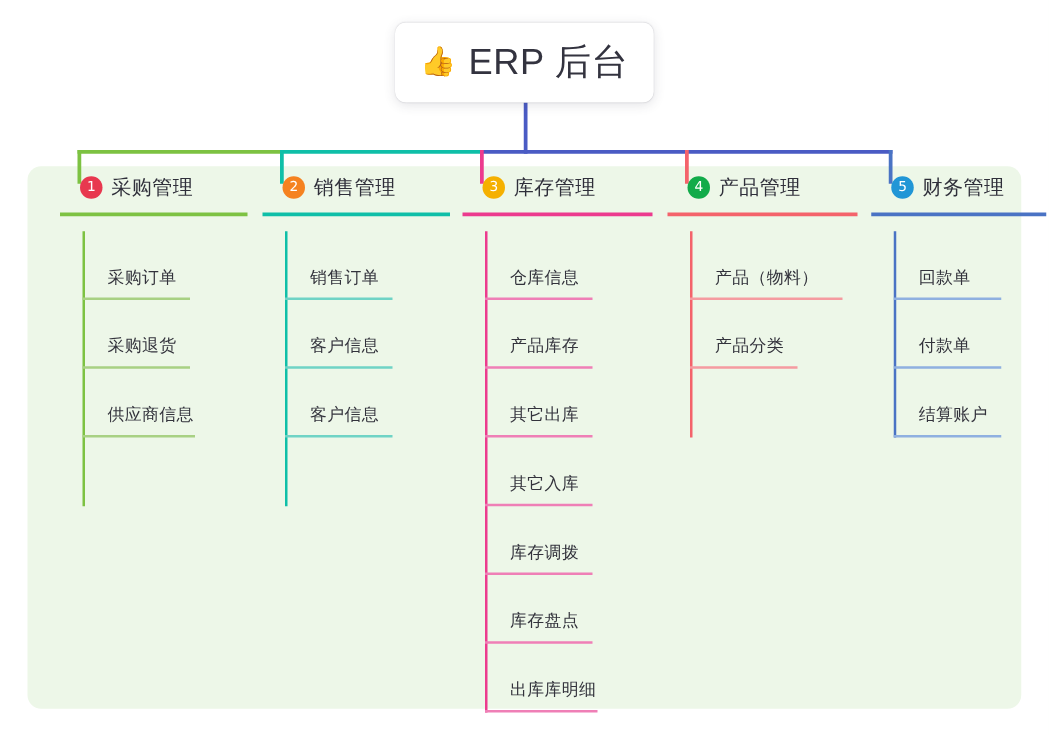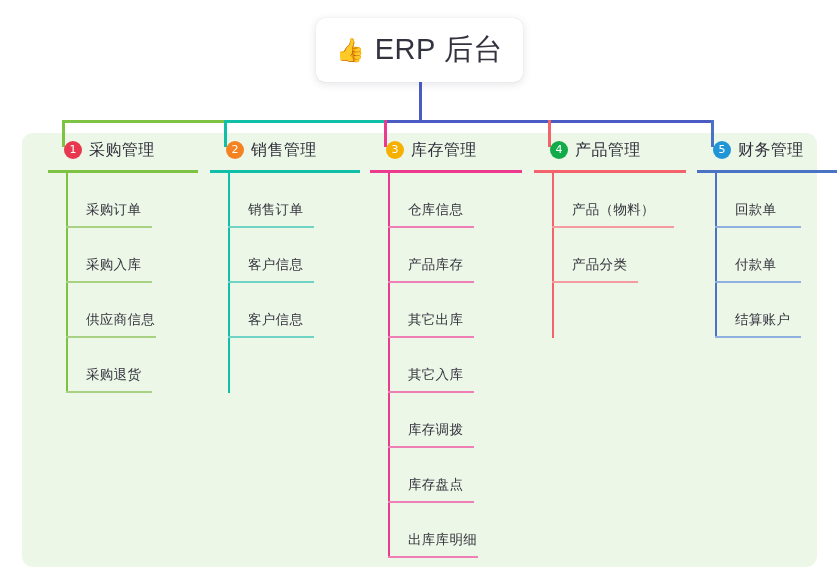--- a/index.html
+++ b/index.html
@@ -106,21 +106,21 @@
     color: #2f2f3a;
     letter-spacing: 0.4px;
   }
   .col-rule {
     height: 3px;
     margin-top: 3px;
   }
 
   .col-body {
     position: relative;
-    margin-top: 0;
+    margin-top: 12px;
   }
   .trunk {
     position: absolute;
     left: 18px;
     top: 0;
     width: 2px;
   }
   .leaf {
     position: relative;
     height: 55px;
@@ -173,31 +173,27 @@
         <span class="col-title">采购管理</span>
       </div>
       <div class="col-rule" style="background: rgb(125, 194, 66); width: 150px;"></div>
       <div class="col-body">
         <div class="trunk" style="background: rgb(125, 194, 66); height: 220px;"></div>
         <div class="leaf">
           <span class="leaf-label">采购订单</span>
           <div class="leaf-rule" style="background: rgb(168, 209, 131); width: 86px;"></div>
         </div>
         <div class="leaf">
-          <span class="leaf-label">采购入库</span>
+          <span class="leaf-label">采购退货</span>
           <div class="leaf-rule" style="background: rgb(168, 209, 131); width: 86px;"></div>
         </div>
         <div class="leaf">
           <span class="leaf-label">供应商信息</span>
           <div class="leaf-rule" style="background: rgb(168, 209, 131); width: 90px;"></div>
         </div>
-        <div class="leaf">
-          <span class="leaf-label">采购退货</span>
-          <div class="leaf-rule" style="background: rgb(168, 209, 131); width: 86px;"></div>
-        </div>
       </div>
     </div>
     <div class="column" style="left: 188px; width: 150px;">
       <div class="col-head">
         <span class="badge" style="background: rgb(245, 130, 32);">2</span>
         <span class="col-title">销售管理</span>
       </div>
       <div class="col-rule" style="background: rgb(15, 191, 168); width: 150px;"></div>
       <div class="col-body">
         <div class="trunk" style="background: rgb(15, 191, 168); height: 220px;"></div>

